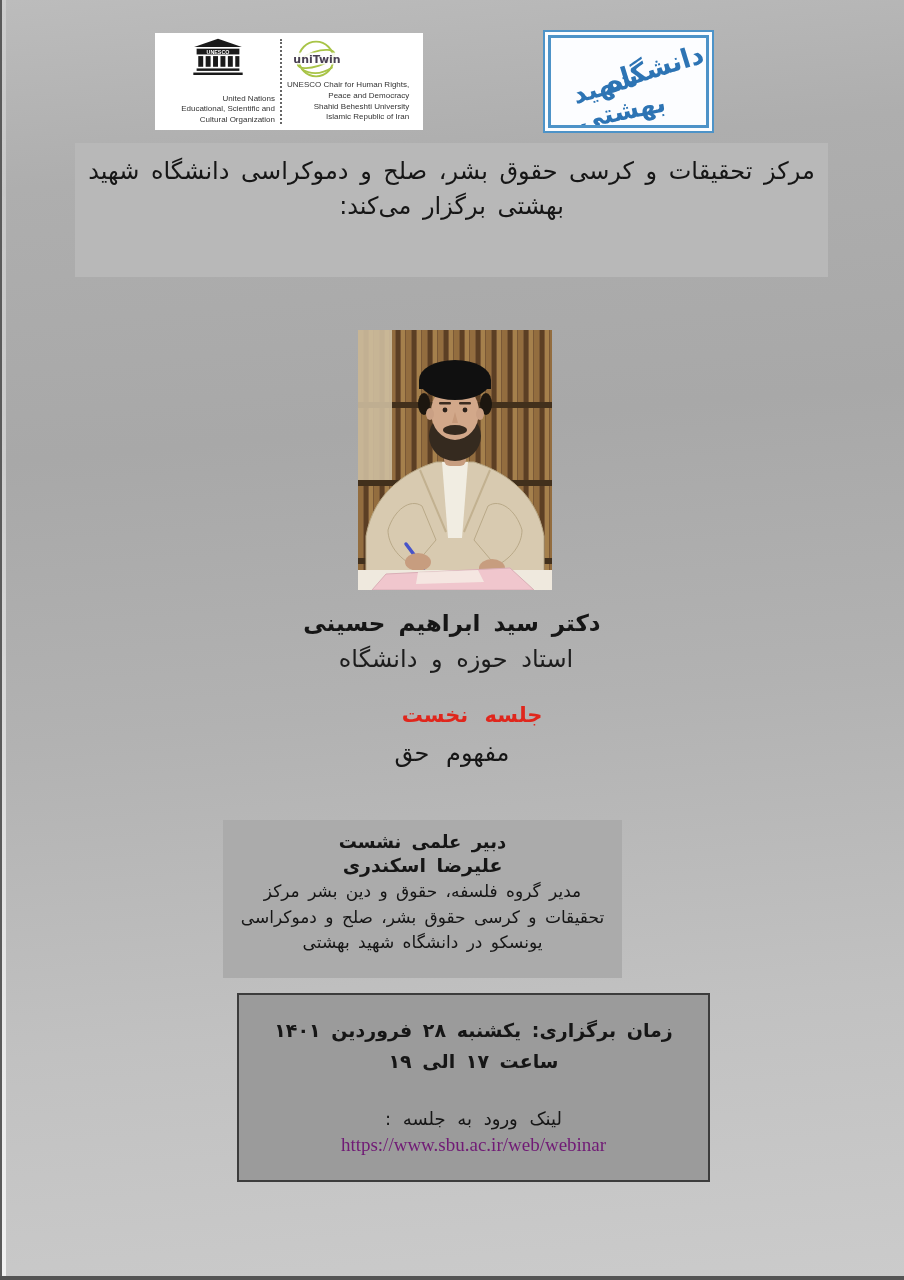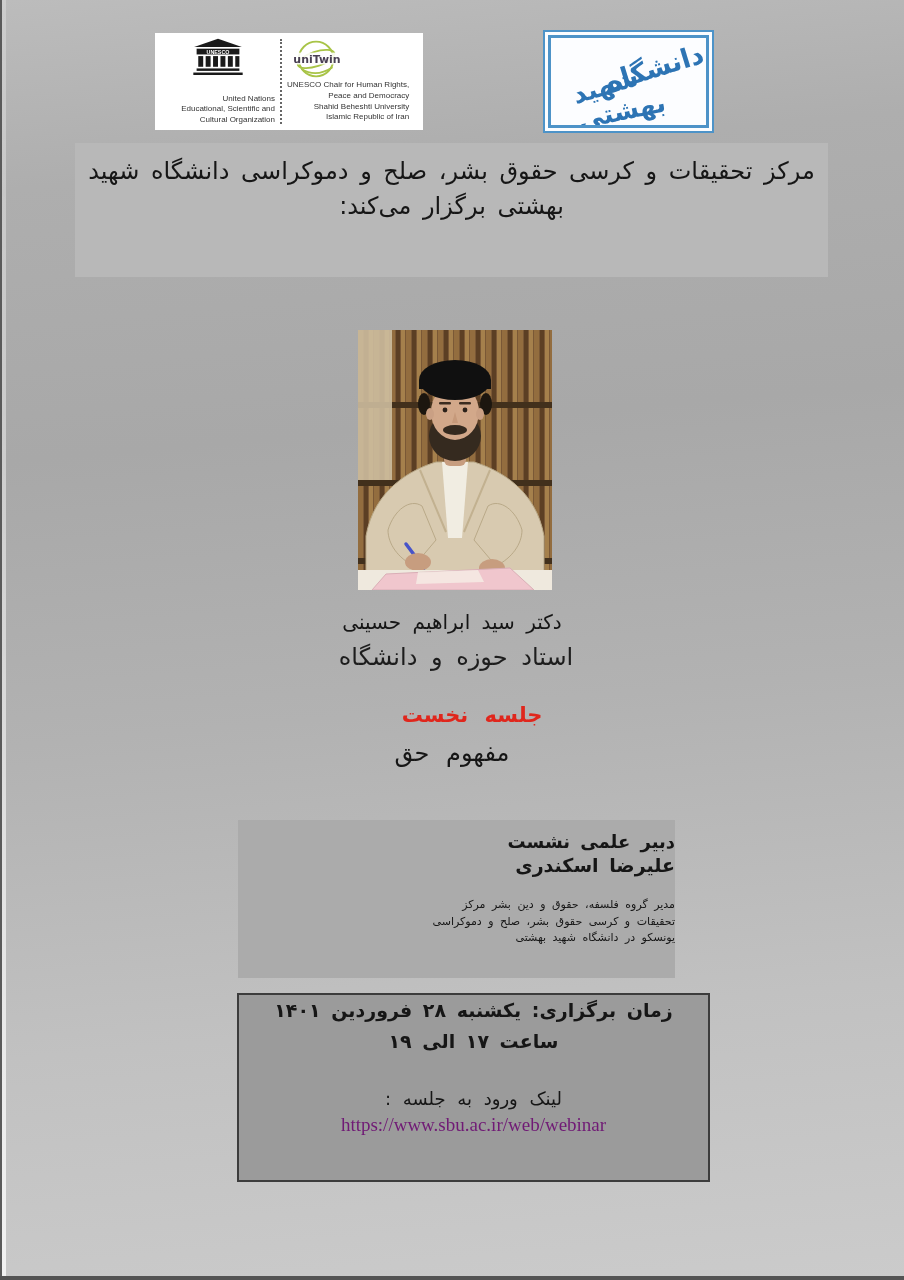--- a/index.html
+++ b/index.html
@@ -32,37 +32,37 @@
   .banner{position:absolute;left:75px;top:143px;width:753px;height:134px;background:#b8b8b8;
     text-align:center;padding-top:11px;box-sizing:border-box;}
   .banner-intro{font-size:24px;line-height:1.45;letter-spacing:2px;word-spacing:4px;}
   .banner-title{margin-top:7px;font-size:22px;font-weight:bold;letter-spacing:2px;word-spacing:5px;}
 
   
   .photo{position:absolute;left:358px;top:330px;width:194px;height:260px;}
 
   
   .name-block{position:absolute;top:610px;left:0;width:100%;text-align:center;}
-  .speaker-name{font-size:20px;font-weight:normal;letter-spacing:2px;word-spacing:5px;}
+  .speaker-name{font-size:23px;font-weight:bold;letter-spacing:2px;word-spacing:5px;}
   .speaker-role{margin-top:9px;font-size:24px;letter-spacing:4px;word-spacing:6px;color:#1d1d1d;margin-left:8px;}
 
   .session-block{position:absolute;top:703px;left:0;width:100%;text-align:center;}
   .session-label{color:#e0261c;font-weight:bold;font-size:21px;letter-spacing:2px;word-spacing:9px;padding-left:40px;}
   .session-topic{margin-top:12px;font-size:24px;letter-spacing:3px;word-spacing:9px;}
 
   
-  .secretary-box{position:absolute;left:238px;top:820px;width:437px;height:158px;background:#ababab;
-    padding-top:11px;box-sizing:border-box;}
+  .secretary-box{position:absolute;left:223px;top:820px;width:399px;height:158px;background:#ababab;
+    text-align:center;padding-top:11px;box-sizing:border-box;}
   .secretary-heading{font-size:18px;font-weight:bold;letter-spacing:2px;word-spacing:4px;}
   .secretary-name{margin-top:2px;font-size:19px;font-weight:bold;letter-spacing:2px;word-spacing:4px;}
-  .secretary-desc{margin-top:21px;font-size:11px;line-height:1.5;letter-spacing:1.5px;word-spacing:3px;}
+  .secretary-desc{margin-top:3px;font-size:17px;line-height:1.5;letter-spacing:1.5px;word-spacing:3px;}
 
   
   .schedule-box{position:absolute;left:237px;top:993px;width:473px;height:189px;background:#9b9b9b;
-    border:2px solid #3c3c3c;box-sizing:border-box;text-align:center;padding-top:0;}
+    border:2px solid #3c3c3c;box-sizing:border-box;text-align:center;padding-top:20px;}
   .schedule-line{font-size:19px;font-weight:bold;line-height:1.65;letter-spacing:2px;word-spacing:4px;}
   .schedule-link-label{margin-top:30px;font-size:18px;letter-spacing:3px;word-spacing:6px;}
   .schedule-url{margin-top:5px;font-family:"Liberation Serif",serif;font-size:19px;color:#701a75;direction:ltr;}
 </style>
 </head>
 <body>
 
 <div class="poster">
 
   <div class="edge-left"></div>

